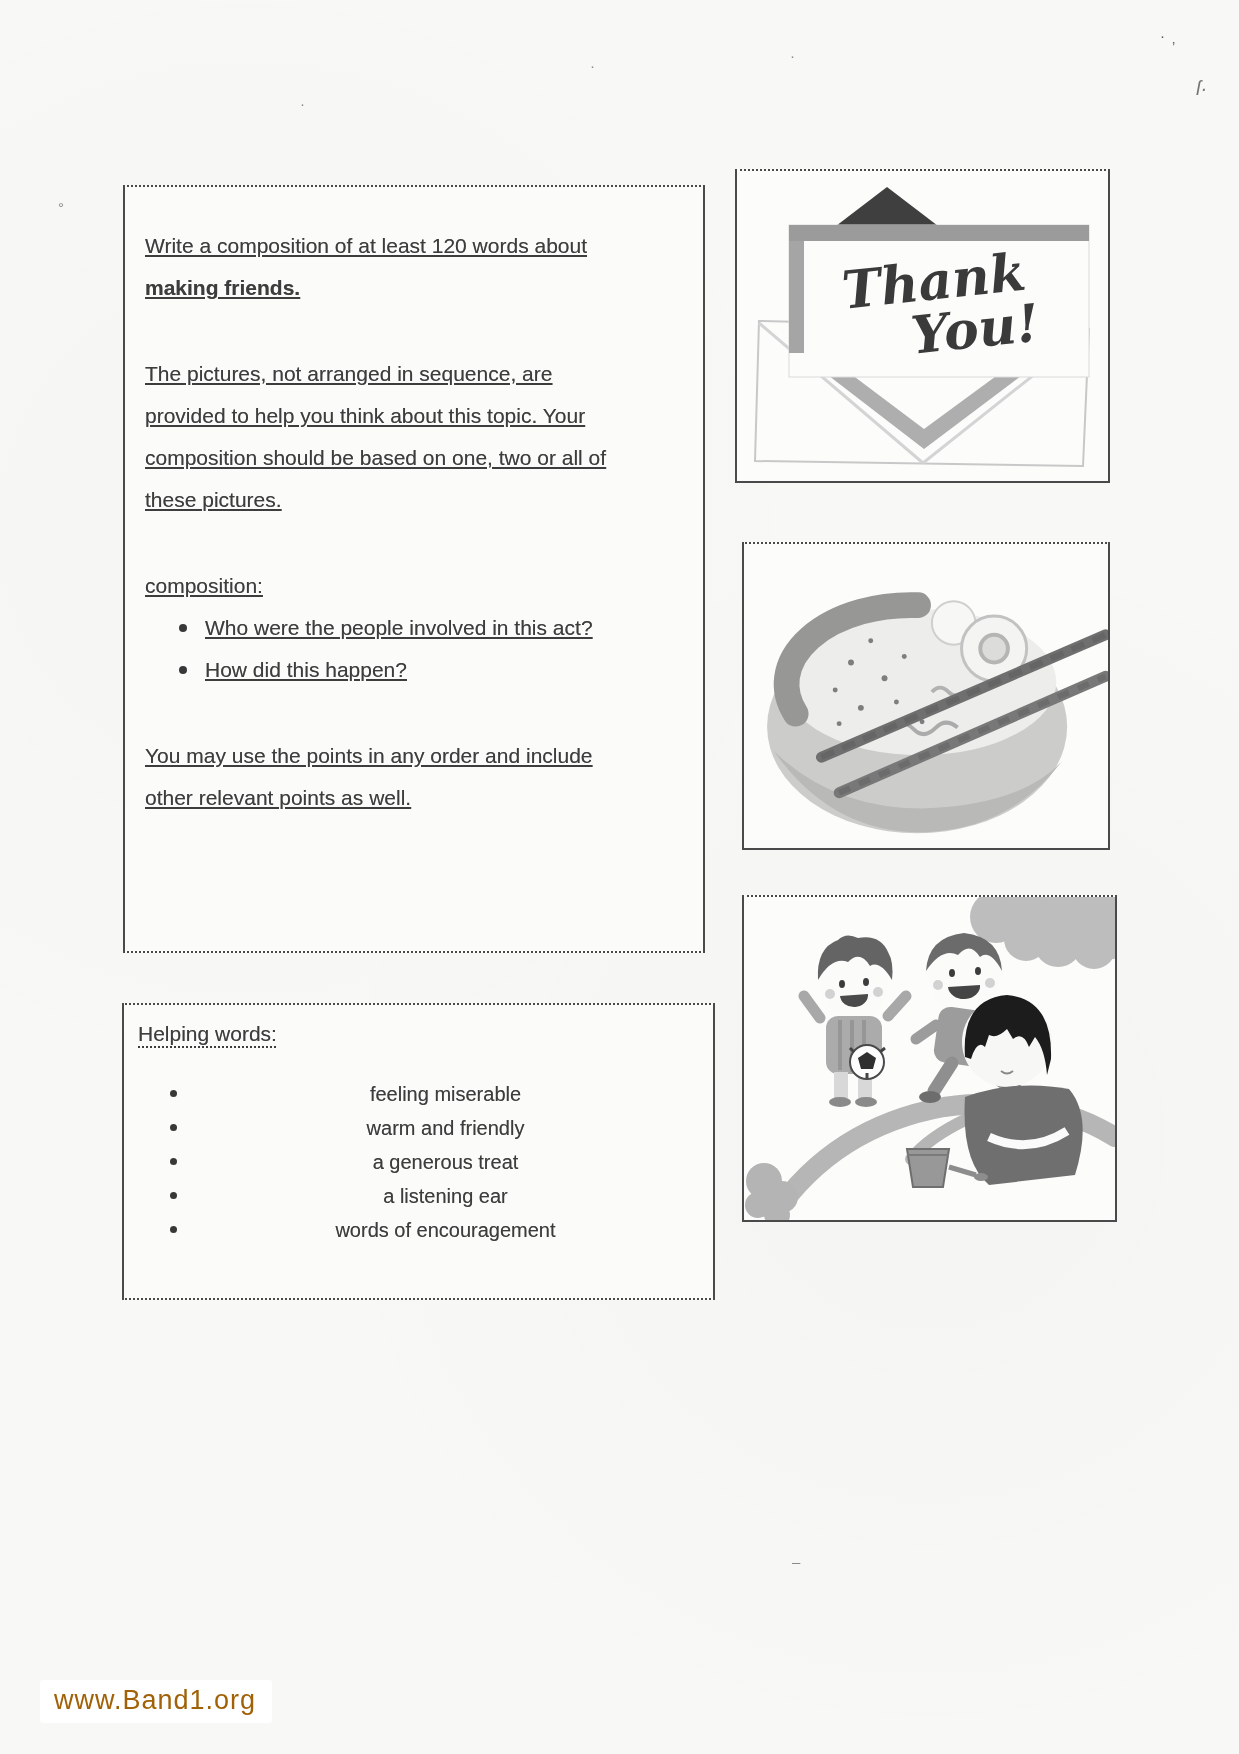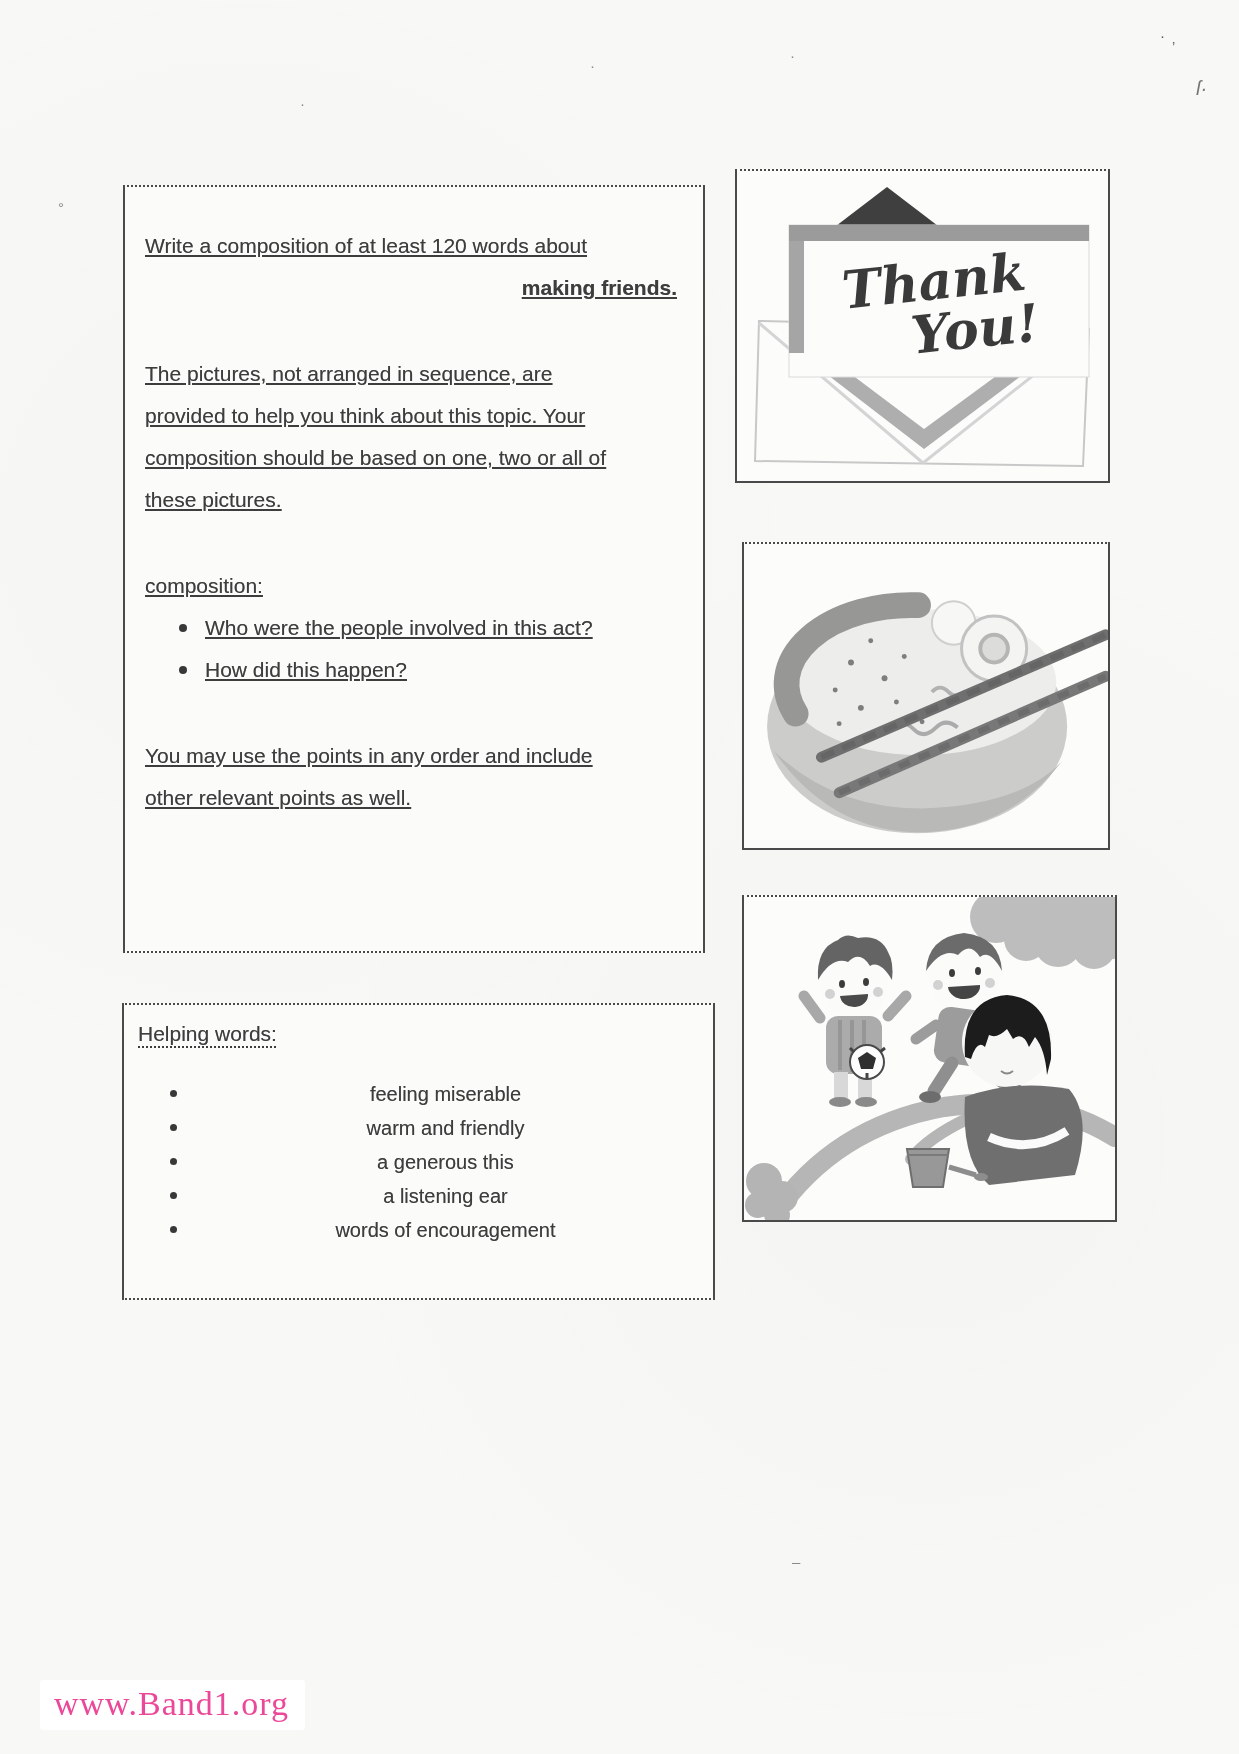--- a/index.html
+++ b/index.html
@@ -26,21 +26,21 @@
   .txt{ text-shadow:0 0 0.6px rgba(70,70,70,0.55); }
   
   #box-instructions{
     left:123px; top:185px; width:582px; height:768px;
     border-bottom-style:dotted;
     padding:38px 26px 0 20px;
     font-size:21px; line-height:42px;text-decoration:underline;
   }
   #box-instructions .para{ margin:0 0 44px 0; }
   #box-instructions .para.tight{ margin-bottom:0; }
-  .bold-line{ font-weight:bold;text-align:right; }
+  .bold-line{ font-weight:bold; }
   ul.dotlist{ list-style:none; margin:0; padding:0 0 0 32px; }
   ul.dotlist li{ position:relative; padding-left:28px; }
   #box-instructions ul.dotlist li{ line-height:42px; }
   ul.dotlist li::before{
     content:""; position:absolute; left:2px; top:17px;
     width:8px; height:8px; border-radius:50%; background:#383838;
   }
   
   #box-helping{
     left:122px; top:1003px; width:593px; height:297px;
@@ -67,22 +67,22 @@
   .script-text{
     font-family:"DejaVu Serif", serif;
     font-style:italic; font-weight:bold;
   }
   
   #watermark{
     position:absolute; left:40px; top:1680px;
     background:#ffffff;
     padding:5px 16px 7px 14px;
     border-radius:3px;
-    font-family:Liberation Serif, serif;
-    font-size:34px; color:#ec4899; letter-spacing:1px;
+    font-family:Liberation Sans, sans-serif;
+    font-size:27px; color:#a16207; letter-spacing:1px;
   }
   
   .artifact{ position:absolute; color:#8a8a8a; font-size:15px; line-height:1; }
 </style>
 </head>
 <body>
 
 <div class="page">
 
   <div id="box-instructions" class="scanbox txt">
@@ -107,21 +107,21 @@
       <div class="line">You may use the points in any order and include</div>
       <div class="line">other relevant points as well.</div>
     </div>
   </div>
 
   <div id="box-helping" class="scanbox txt">
     <div id="helping-heading">Helping words:</div>
     <ul class="dotlist">
       <li>feeling miserable</li>
       <li>warm and friendly</li>
-      <li>a generous this</li>
+      <li>a generous treat</li>
       <li>a listening ear</li>
       <li>words of encouragement</li>
     </ul>
   </div>
 
   <div id="pic-thankyou" class="scanbox picbox">
     <svg viewBox="0 0 371 310">
 
       <polygon points="150,16 205,58 95,58" fill="#3f3f3f"></polygon>
 

